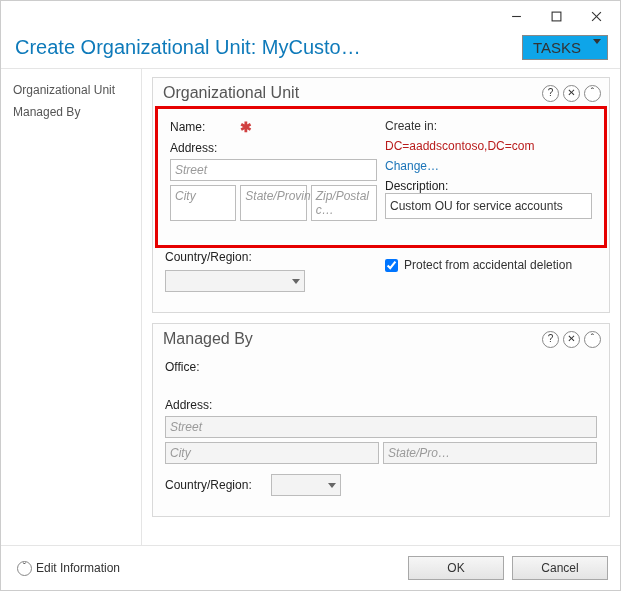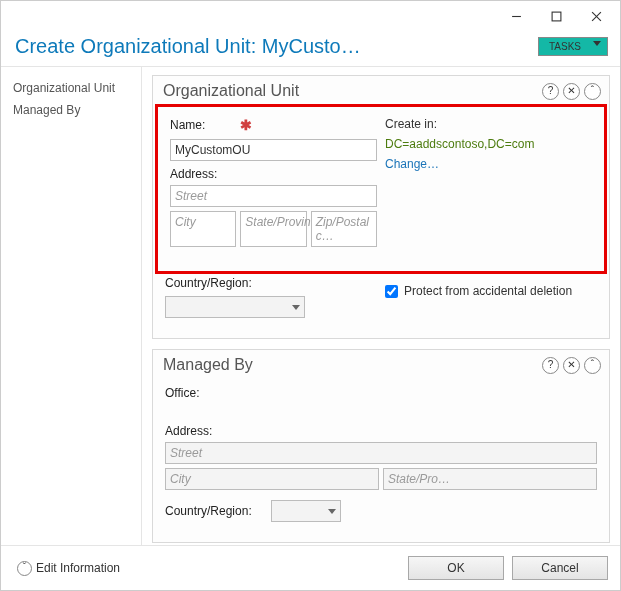--- a/index.html
+++ b/index.html
@@ -47,22 +47,22 @@
     font-size: 20px;
     font-weight: 300;
     color: #0e7aba;
     flex: 1;
     white-space: nowrap;
     overflow: hidden;
     text-overflow: ellipsis;
   }
   .hdr-btn {
     border: 1px solid #888;
-    background: #14b8a6;
-    font-size: 10px;
+    background: #0ea5e9;
+    font-size: 15px;
     padding: 3px 6px 3px 10px;
     margin-left: 8px;
     display: inline-flex;
     align-items: flex-start;
     gap: 12px;
     cursor: pointer;
   }
   .hdr-btn .caret {
     width: 0; height: 0;
     border-left: 4px solid transparent;
@@ -182,21 +182,21 @@
   .footer-spacer { flex:1; }
   .dlg-btn {
     min-width: 74px;
     padding: 4px 10px;
     border: 1px solid #a8a8a8;
     background: linear-gradient(#f6f6f6,#e4e4e4);
     margin-left: 8px;
     cursor: pointer;
     text-align:center;
   }
-  .val-text { color:#4d7c0f; }
+  .val-text { color:#b91c1c; }
   .field-block { margin-bottom: 10px; }
 </style>
 </head>
 <body>
 
 <div class="window">
 
   <div class="titlebar">
     <div class="win-btn">
       <svg viewBox="0 0 10 10">
@@ -240,41 +240,44 @@
           <span class="circ">ˆ</span>
         </div>
 
         <div class="highlight-box">
           <div class="section-body">
 
             <div class="col">
               <div class="row">
                 <label class="lbl">Name:</label>
                 <span class="asterisk">✱</span>
-                <input class="tb" style="flex: 1 1 0%;" value="MyCustomOU">
               </div>
               <div class="field-block">
                 <label class="lbl">Address:</label>
                 <div class="fake-input placeholder addr-street">Street</div>
                 <div class="addr-row">
                   <div class="fake-input placeholder">City</div>
                   <div class="fake-input placeholder">State/Provin…</div>
                   <div class="fake-input placeholder">Zip/Postal c…</div>
                 </div>
               </div>
             </div>
 
             <div class="col">
               <div class="row">
                 <span>Create in:</span>
                 <span class="val-text">DC=aaddscontoso,DC=com</span>
               </div>
               <div style="margin-bottom:6px">
                 <span class="link small">Change…</span>
               </div>
+              <div class="field-block">
+                <label class="lbl">Description:</label>
+                <input class="tb desc-box" value="Custom OU for service accounts" style="">
+              </div>
             </div>
 
           </div>
         </div>
 
         <div class="section-body" style="padding-top:0">
           <div class="col">
             <div class="row">
               <label class="lbl" style="min-width:100px">Country/Region:</label>
               <div class="select">

